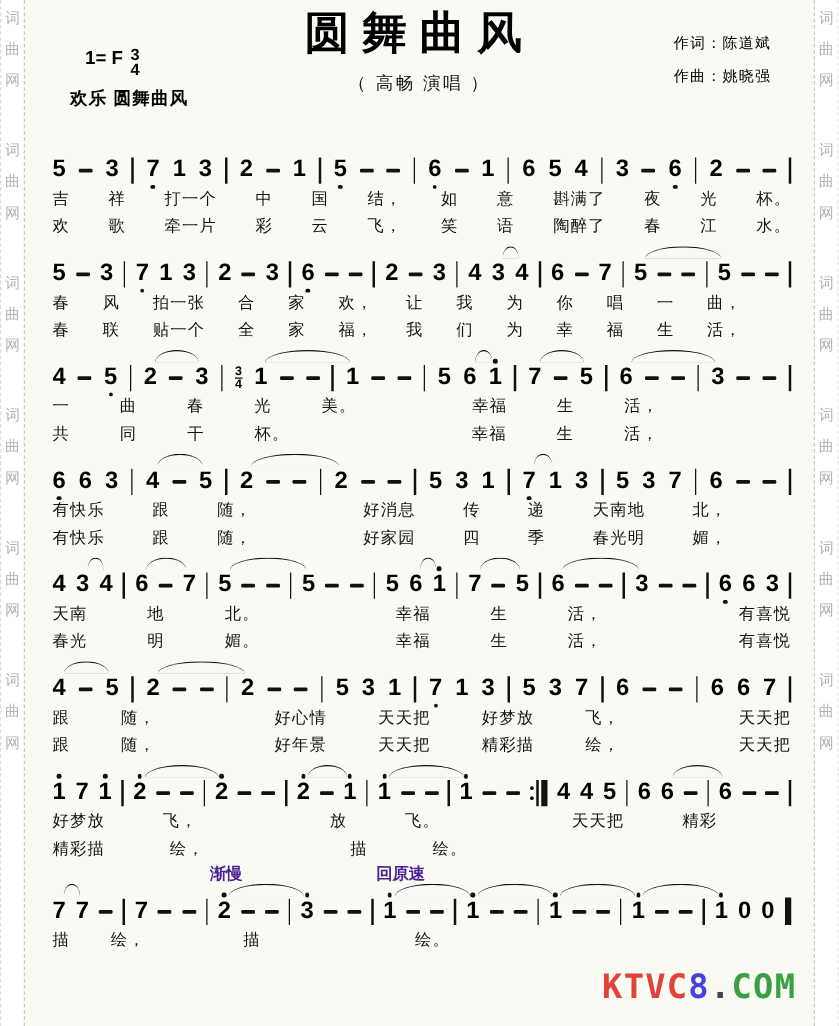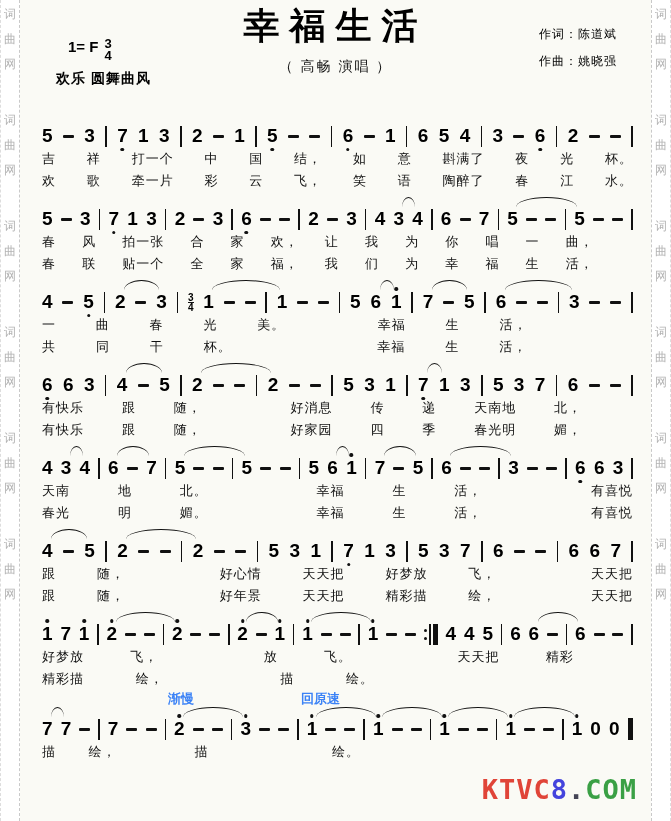--- a/index.html
+++ b/index.html
@@ -26,21 +26,21 @@
   .styleblock{position:absolute;left:28px;top:70px;font-size:14px;font-weight:bold;color:#000;letter-spacing:1px;}
   .authors{position:absolute;right:26px;top:26px;text-align:left;font-size:12px;color:#000;}
   .authors div{margin-bottom:10px;letter-spacing:1px;}
   
   .score{flex:1;padding:8px 10px 0 14px;}
   .sys{position:relative;margin-bottom:3px;}
   .sys.has-labels{margin-top:15px;}
   .arc-layer{position:relative;height:12px;overflow:visible;}
   .arc{position:absolute;bottom:0;height:9px;border-top:1.6px solid #111;
        border-radius:50% 50% 0 0 / 100% 100% 0 0;}
-  .tempo-label{position:absolute;top:-15px;font-size:13px;color:#3b82f6;white-space:nowrap;font-weight:bold;}
+  .tempo-label{position:absolute;top:-15px;font-size:13px;color:#4c1d95;white-space:nowrap;font-weight:bold;}
   .notes-row{display:flex;justify-content:space-between;align-items:center;height:24px;
              font-weight:bold;font-size:19px;color:#000;}
   .note{position:relative;display:inline-block;line-height:22px;font-family:"Liberation Sans",sans-serif;}
   .note i{position:absolute;left:50%;transform:translateX(-50%);width:3.5px;height:3.5px;border-radius:50%;background:#111;}
   .note i.above{top:-4px;}
   .note i.below{bottom:-4px;}
   .dash{display:inline-block;width:11px;height:3px;background:#111;border-radius:1px;}
   .bar{display:inline-block;width:1.5px;height:21px;background:#111;}
   .frac{display:inline-flex;flex-direction:column;align-items:center;font-size:10px;line-height:9px;font-weight:bold;}
   .frac b{border-top:1px solid #111;font-weight:bold;}
@@ -86,21 +86,21 @@
         <span class="group-gap">网</span>
         <span>词</span>
         <span>曲</span>
         <span class="group-gap">网</span>
       </div>
   </div>
 
   <div class="content">
 
     <div class="head-mid">
-      <div class="title">幸福生活</div>
+      <div class="title">圆舞曲风</div>
       <div class="subtitle">（ 高畅 演唱 ）</div>
       <div class="keyblock">
         <span>1= F</span>
         <span class="meter">
           <span>3</span>
           <span>4</span>
         </span>
       </div>
       <div class="styleblock">欢乐 圆舞曲风</div>
       <div class="authors">

